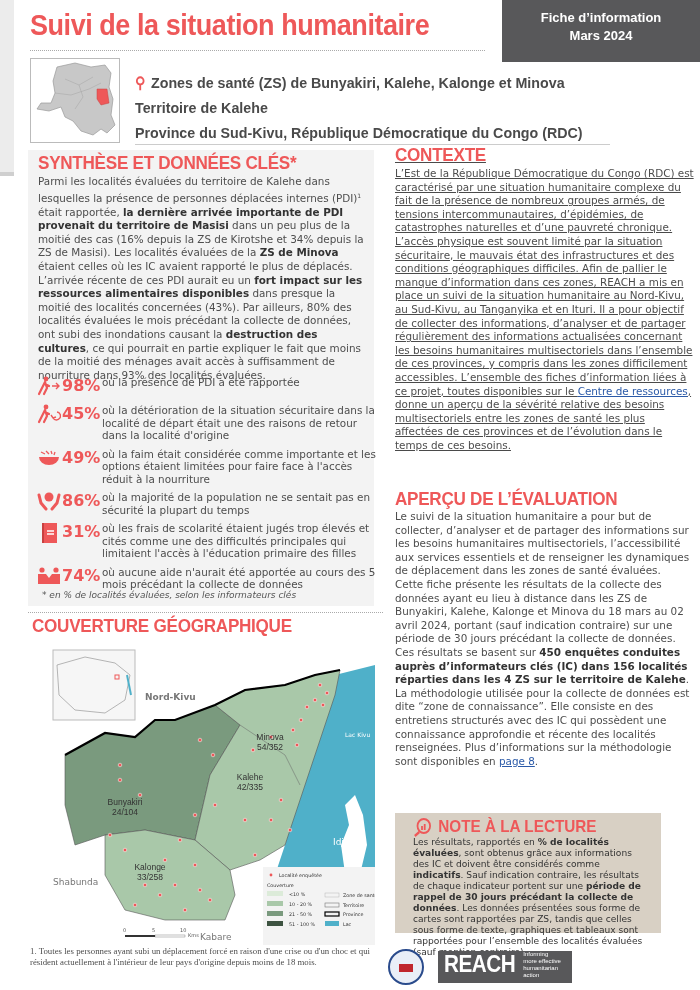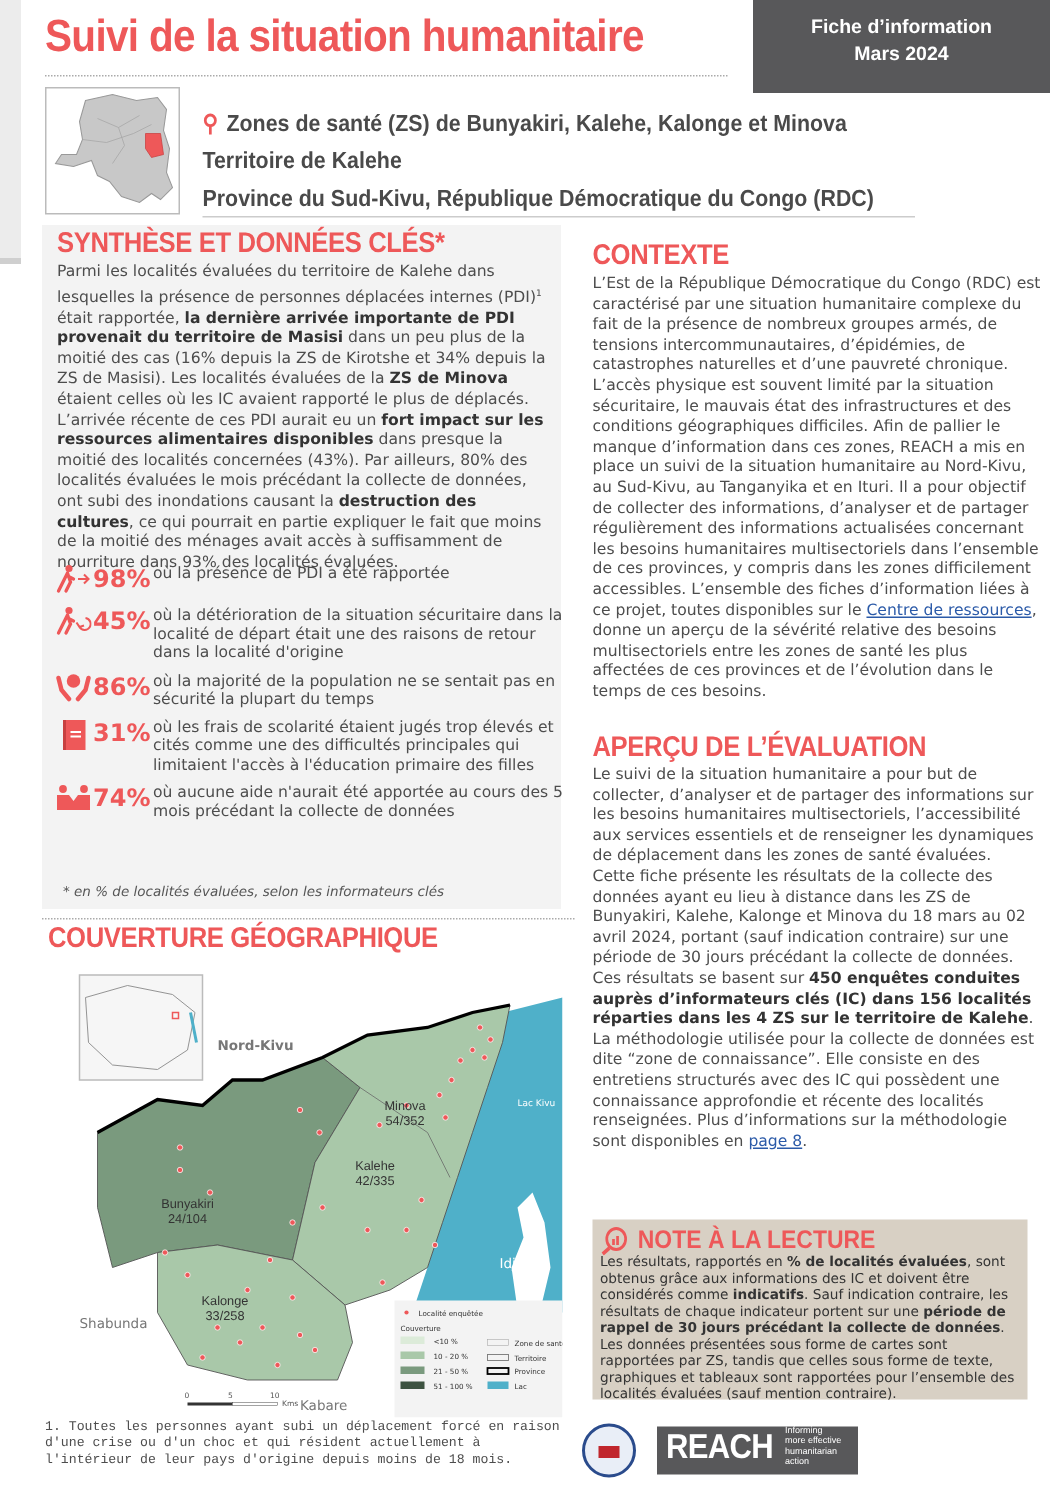--- a/index.html
+++ b/index.html
@@ -21,26 +21,26 @@
   .synth h2 { margin-bottom: 1px; }
   .kpis { position: absolute; left: 36px; top: 376px; width: 340px; }
   .kpi { display: flex; align-items: flex-start; margin-bottom: 6px; }
   .kpi .ic { width: 26px; height: 22px; color: #ee5859; font-size: 18px; line-height: 22px; text-align: center; }
   .kpi .pct { width: 40px; font-family: "DejaVu Sans", sans-serif; font-weight: bold; color: #ee5859; font-size: 16px; }
   .kpi .txt { font-family: "DejaVu Sans", sans-serif; font-size: 10.4px; line-height: 12.5px; color: #4d4d4d; flex: 1; }
   .kpi-note { position: absolute; left: 42px; top: 590px; font-family: "DejaVu Sans", sans-serif; font-style: italic; font-size: 9px; color: #555; }
   .sep-dots { position: absolute; left: 28px; top: 612px; width: 355px; border-top: 1px dotted #aaa; }
   .couv { position: absolute; left: 32px; top: 615px; }
   .map-area { position: absolute; left: 45px; top: 645px; width: 330px; height: 300px; }
-  .footnote { position: absolute; left: 30px; top: 946px; width: 345px; font-family: Liberation Mono, monospace; font-size: 8.8px; line-height: 11px; color: #4d4d4d; }
-  .ctx { position: absolute; left: 395px; top: 160px; width: 300px; }
+  .footnote { position: absolute; left: 30px; top: 946px; width: 345px; font-family: Liberation Serif, serif; font-size: 8.8px; line-height: 11px; color: #4d4d4d; }
+  .ctx { position: absolute; left: 395px; top: 144px; width: 300px; text-decoration: underline; }
   .ctx h2 { margin-bottom: 1px; }
   .ctx a, .eval a { color: #2b5aa8; text-decoration: underline; }
   .eval { position: absolute; left: 395px; top: 488px; width: 300px; }
-  .note-box { position: absolute; left: 395px; top: 813px; width: 290px; height: 120px; background: #d8d0c4; padding: 4px 5px; }
+  .note-box { position: absolute; left: 395px; top: 813px; width: 266px; height: 120px; background: #d8d0c4; padding: 4px 18px; }
   .note-box h3 { font-weight: bold; color: #ee5859; font-size: 17px; display: flex; align-items: center; transform: scaleX(0.9); transform-origin: left; white-space: nowrap; }
   .note-box .nt { font-family: "DejaVu Sans", sans-serif; font-size: 9.1px; line-height: 11px; color: #333; margin-top: 0; }
   .logos { position: absolute; left: 388px; top: 945px; width: 312px; height: 44px; display: flex; align-items: center; }
   .usaid-seal { width: 36px; height: 36px; border-radius: 50%; border: 2px solid #2a4b8c; background: #e9eef7; position: relative; }
   .usaid-seal::after { content: ""; position: absolute; left: 9px; top: 13px; width: 14px; height: 8px; background: #c0262d; }
   .usaid-txt { margin-left: 4px; }
   .usaid-txt .big { font-weight: bold; font-size: 29px; line-height: 28px; letter-spacing: -1px; }
   .usaid-txt .big .us { color: #1a3a7a; } .usaid-txt .big .aid { color: #c0262d; }
   .usaid-txt .small { font-size: 6.5px; color: #1a3a7a; }
   .reach { margin-left: 14px; width: 134px; height: 32px; background: #58585a; color: #fff; display: flex; align-items: flex-start; padding-left: 6px; }
@@ -98,20 +98,30 @@
   <div class="kpi">
     <span class="ic">
       <svg width="24" height="20" viewBox="0 0 24 20">
           <circle cx="9" cy="3" r="2.4" fill="#ee5859"></circle>
           <path d="M8 6 L5 12 L2 18 M8 6 L10 12 L7 18 M8 8 L12 10" stroke="#ee5859" stroke-width="2.2" fill="none" stroke-linecap="round"></path>
           <path d="M20 8 A4 4 0 1 1 16 14 M14 11 L16 14 L19 13" stroke="#ee5859" stroke-width="1.4" fill="none"></path>
         </svg>
     </span>
     <span class="pct">45%</span>
     <span class="txt">où la détérioration de la situation sécuritaire dans la localité de départ était une des raisons de retour dans la localité d'origine</span>
+  </div>
+  <div class="kpi">
+    <span class="ic">
+      <svg width="24" height="20" viewBox="0 0 24 20">
+          <path d="M4 4 L8 6 M9 3 L12 6 M14 3 L15 6 M18 4 L17 7" stroke="#ee5859" stroke-width="1.3"></path>
+          <path d="M2 9 L22 9 A10 8 0 0 1 2 9 Z" fill="#ee5859"></path>
+        </svg>
+    </span>
+    <span class="pct">49%</span>
+    <span class="txt">où la faim était considérée comme importante et les options étaient limitées pour faire face à l'accès réduit à la nourriture</span>
   </div>
   <div class="kpi">
     <span class="ic">
       <svg width="24" height="20" viewBox="0 0 24 20">
           <circle cx="12" cy="6" r="4.5" fill="#ee5859"></circle>
           <path d="M2 4 L4 12 L9 18 M22 4 L20 12 L15 18" stroke="#ee5859" stroke-width="3" fill="none" stroke-linecap="round"></path>
         </svg>
     </span>
     <span class="pct">86%</span>
     <span class="txt">où la majorité de la population ne se sentait pas en sécurité la plupart du temps</span>

